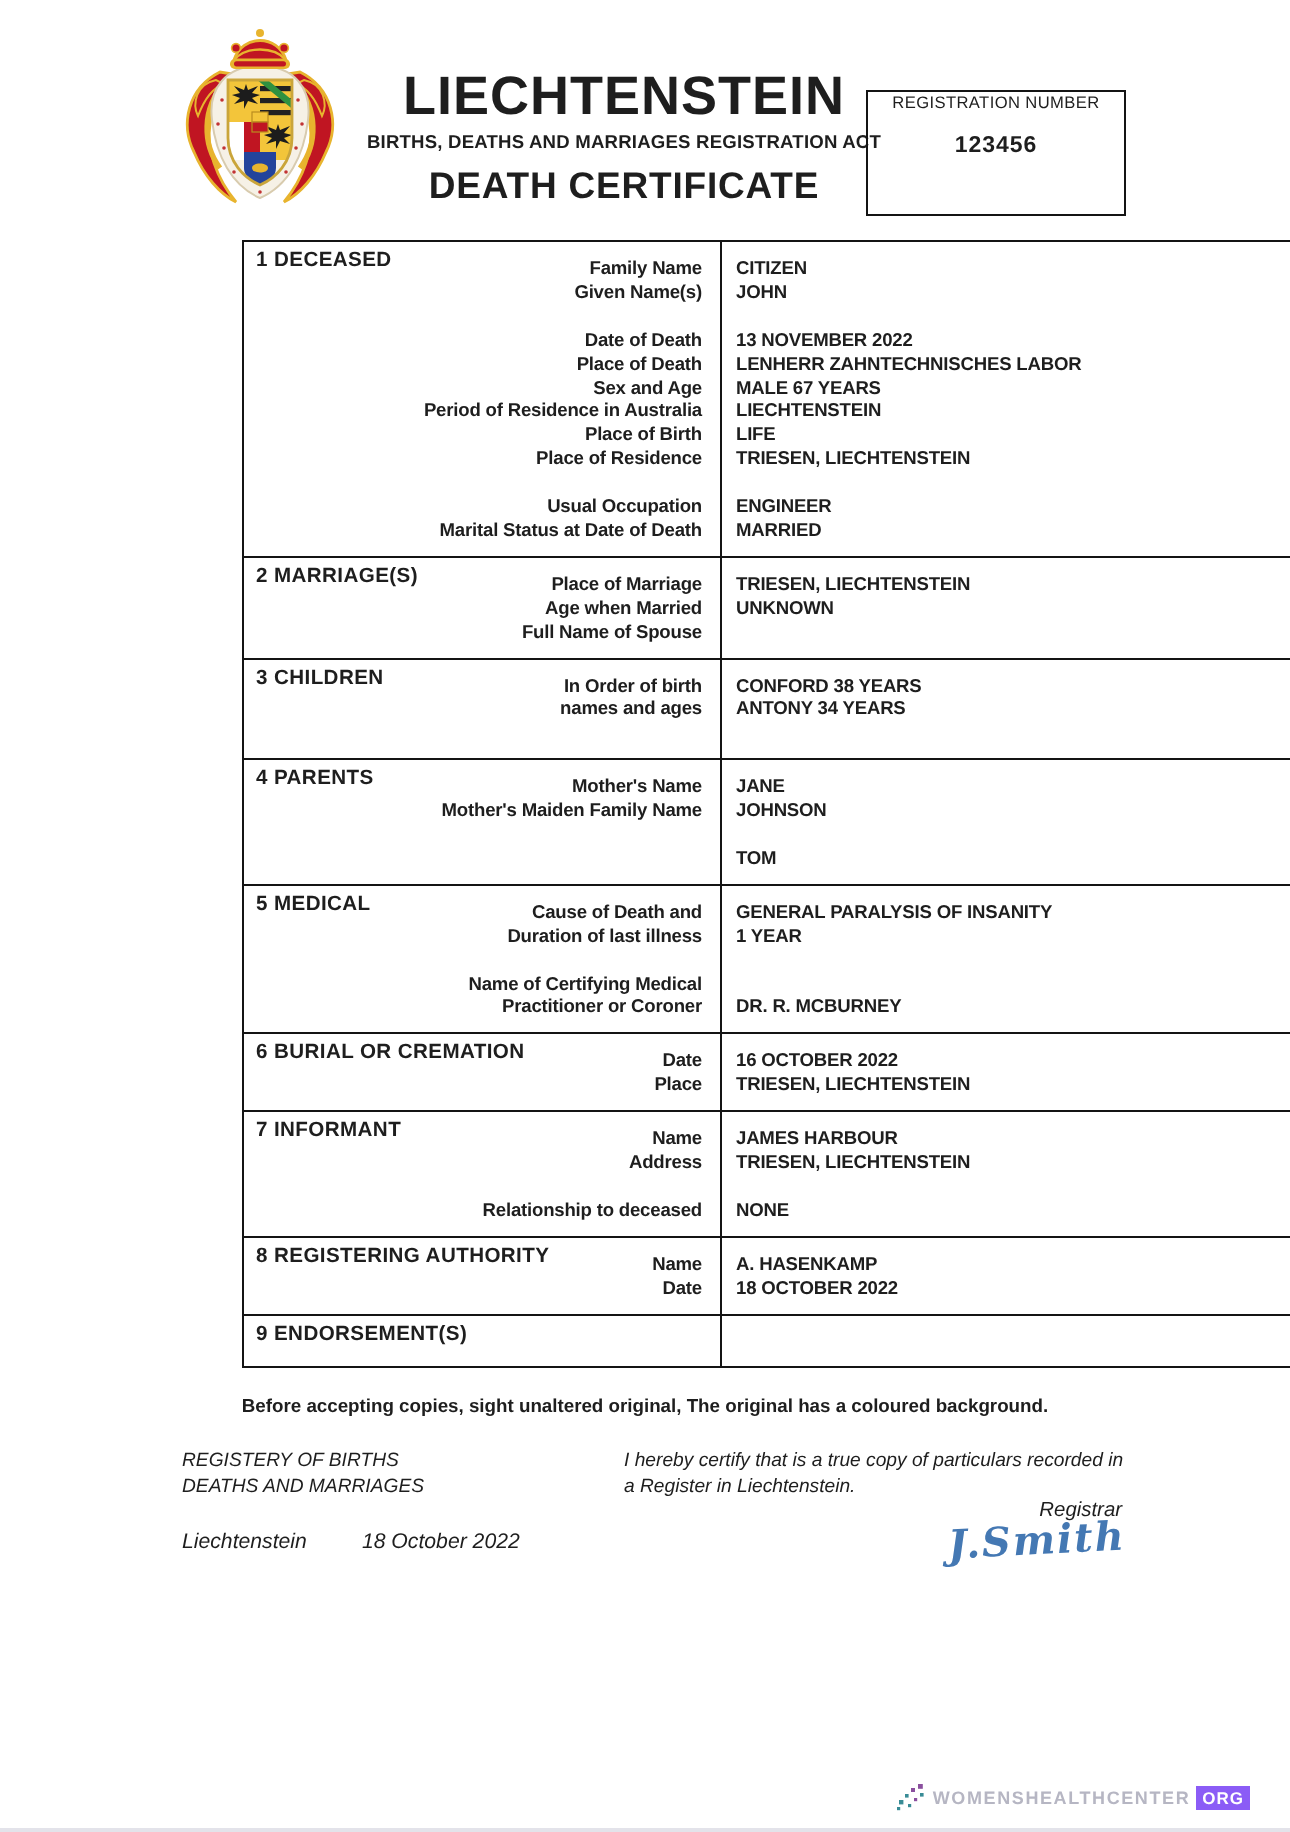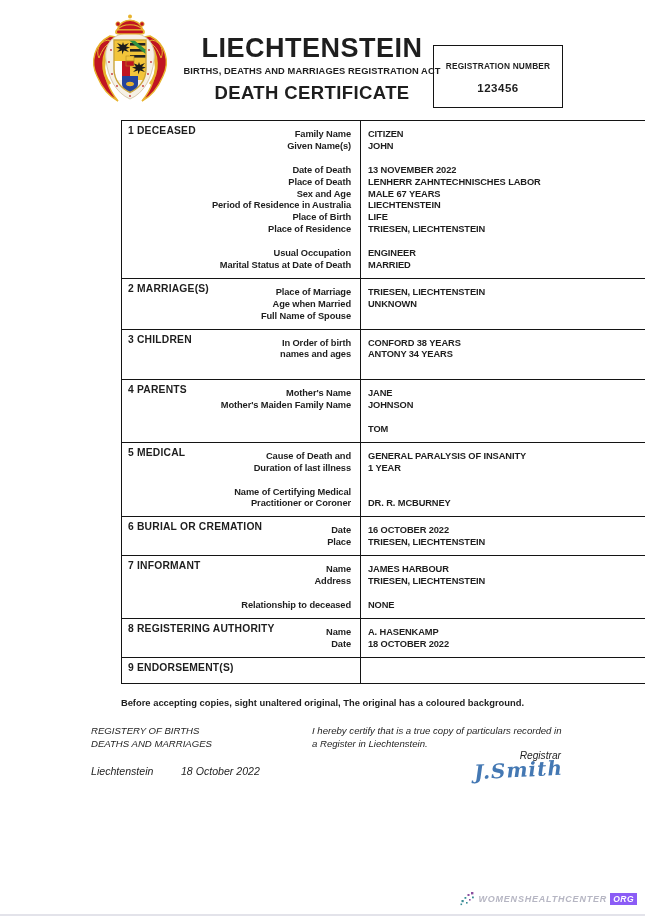--- a/index.html
+++ b/index.html
@@ -9,21 +9,21 @@
   }
   .abs{position:absolute;}
 
   
   #emblem{left:88px;top:12px;width:84px;height:100px;}
   #head-center{left:178px;top:34px;width:268px;text-align:center;}
   #country{font-size:27px;font-weight:bold;letter-spacing:0.5px;line-height:28px;}
   #act{font-size:9.3px;font-weight:bold;margin-top:4px;letter-spacing:0.1px;}
   #doc-title{font-size:18.5px;font-weight:bold;margin-top:6px;letter-spacing:0.4px;}
   #reg-box{left:433px;top:45px;width:128px;height:61px;border:1.5px solid #141414;text-align:center;}
-  #reg-label{font-size:8.3px;font-weight:bold;margin-top:15px;letter-spacing:0.2px;}
+  #reg-label{font-size:8.3px;font-weight:normal;letter-spacing:0.2px;}
   #reg-number{font-size:11.5px;font-weight:bold;margin-top:11px;letter-spacing:0.5px;}
 
   
   #cert-table{left:86px;top:120px;width:568px;border:1.4px solid #141414;box-sizing:border-box;margin-left:35px;}
   .section{display:grid;grid-template-columns:238px 1fr;min-height:25px;}
   .section + .section{border-top:1.4px solid #141414;}
   .sec-left{position:relative;box-sizing:border-box;padding:4px 9px 6px 6px;}
   .sec-title{position:absolute;left:6px;top:4px;font-size:10.3px;font-weight:bold;letter-spacing:0.2px;white-space:nowrap;}
   .sec-right{border-left:1.4px solid #141414;box-sizing:border-box;padding:4px 6px 6px 7px;}
   .labels{margin-top:4px;text-align:right;}
@@ -34,21 +34,21 @@
   #notice{top:697px;left:0;width:645px;text-align:center;font-size:9.4px;font-weight:bold;}
   #registry{left:91px;top:724px;font-style:italic;font-size:9.6px;line-height:13px;}
   #certify{left:312px;top:724px;width:252px;font-style:italic;font-size:9.6px;line-height:13px;}
   #registrar{right:84px;top:750px;font-style:italic;font-size:10.2px;}
   #place-date{left:91px;top:765px;font-style:italic;font-size:10.6px;}
   #place-date .place{display:inline-block;width:87px;}
   #signature{right:82px;top:758px;font-family:"DejaVu Serif",serif;font-style:italic;font-weight:bold;
              font-size:20px;color:#4478b3;transform:rotate(-3deg);letter-spacing:1px;}
 
   
-  #watermark{right:8px;bottom:10px;display:flex;align-items:center;gap:3px;font-style:italic;}
+  #watermark{right:20px;bottom:10px;display:flex;align-items:center;gap:3px;}
   #wm-name{font-size:9px;letter-spacing:0.8px;color:#b6b6c3;font-weight:bold;}
   #wm-org{font-size:8.5px;font-weight:bold;color:#ffffff;background:#8b5cf6;padding:1px 3px;letter-spacing:0.5px;}
   #bottom-line{left:0;right:0;bottom:0;height:2px;background:#e3e3ea;}
 </style>
 </head>
 <body>
 
 <div class="abs" id="emblem">
   <svg viewBox="0 0 84 100" width="84" height="100">
 

